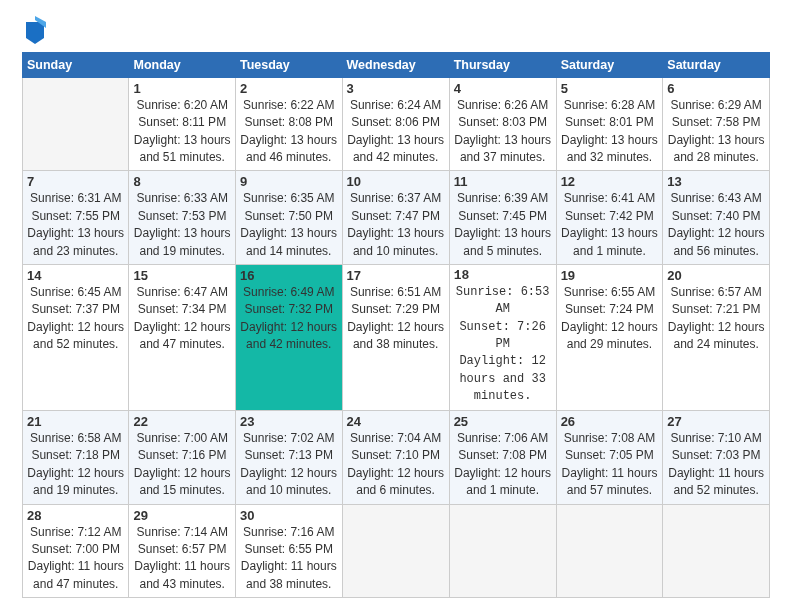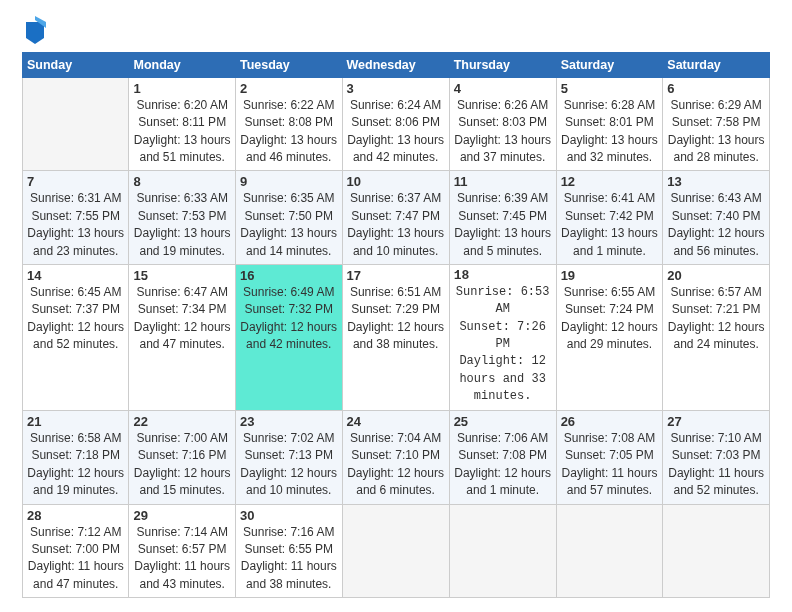--- a/index.html
+++ b/index.html
@@ -203,21 +203,21 @@
         </tr>
         <tr>
           <td style="background: rgb(255, 255, 255);">
             <span class="day-number">14</span>
             <div class="day-info">Sunrise: 6:45 AM<br>Sunset: 7:37 PM<br>Daylight: 12 hours and 52 minutes.</div>
           </td>
           <td style="background: rgb(255, 255, 255);">
             <span class="day-number">15</span>
             <div class="day-info">Sunrise: 6:47 AM<br>Sunset: 7:34 PM<br>Daylight: 12 hours and 47 minutes.</div>
           </td>
-          <td style="background: #5eead4; margin-left: 12px;">
+          <td style="background: #14b8a6; margin-left: 12px;">
             <span class="day-number">16</span>
             <div class="day-info">Sunrise: 6:49 AM<br>Sunset: 7:32 PM<br>Daylight: 12 hours and 42 minutes.</div>
           </td>
           <td style="background: rgb(255, 255, 255);">
             <span class="day-number">17</span>
             <div class="day-info">Sunrise: 6:51 AM<br>Sunset: 7:29 PM<br>Daylight: 12 hours and 38 minutes.</div>
           </td>
           <td style="background: rgb(255, 255, 255); font-family: Liberation Mono, monospace;">
             <span class="day-number">18</span>
             <div class="day-info">Sunrise: 6:53 AM<br>Sunset: 7:26 PM<br>Daylight: 12 hours and 33 minutes.</div>

